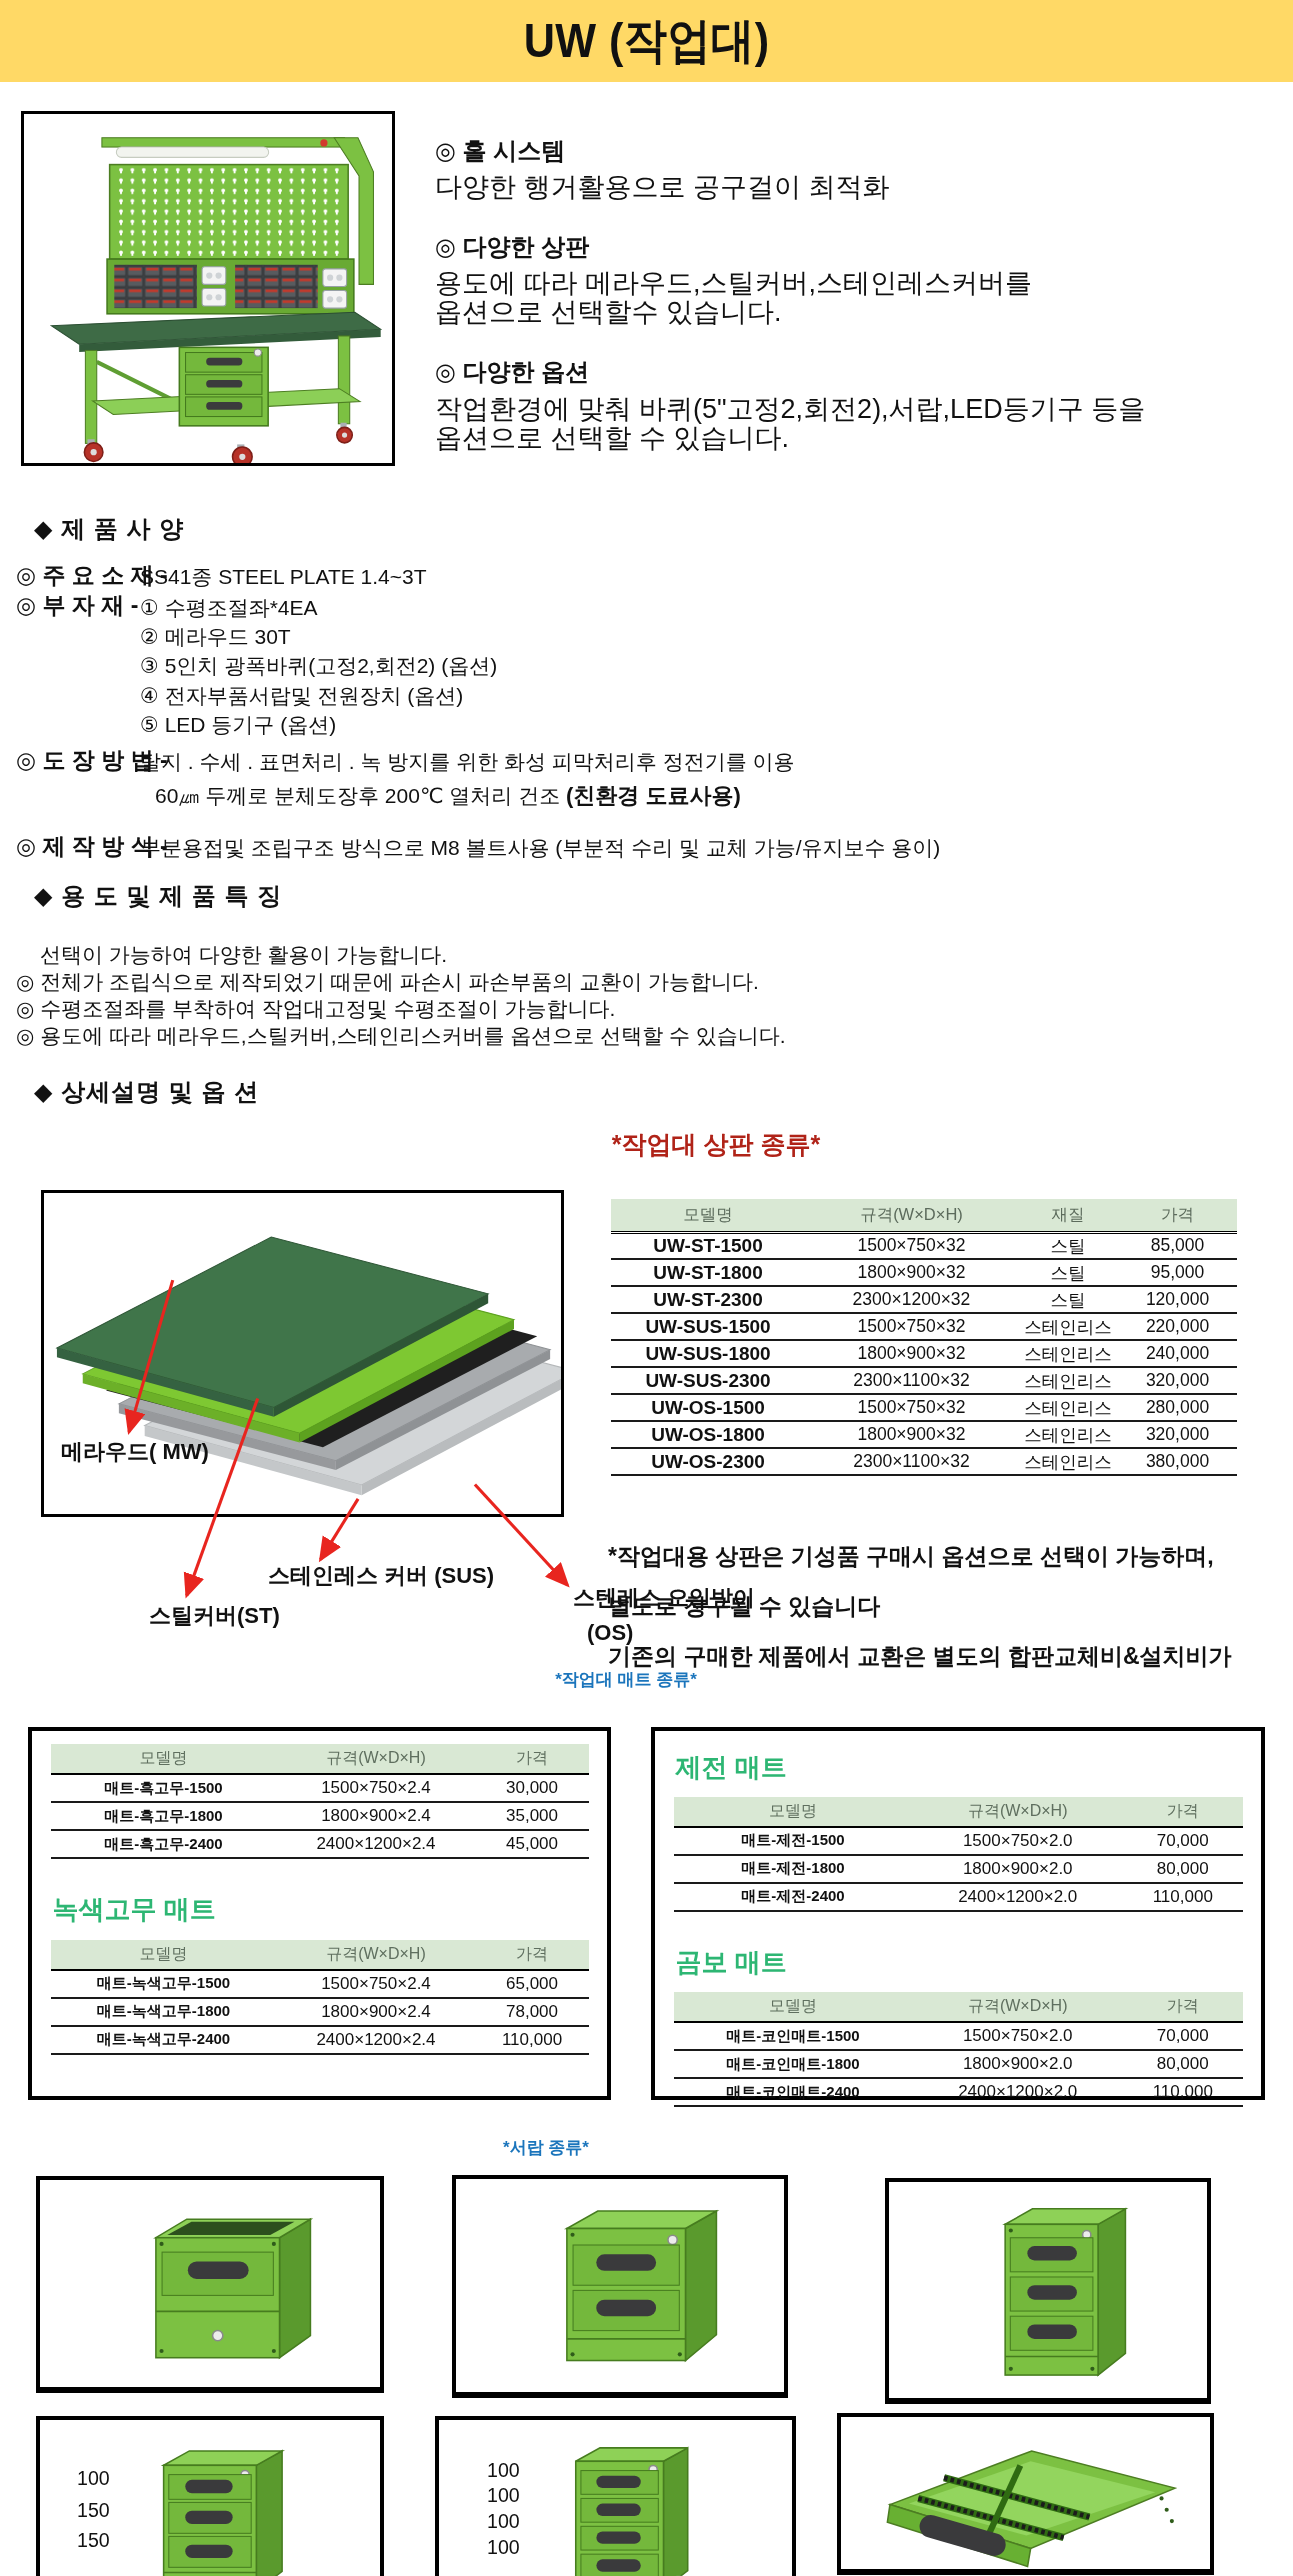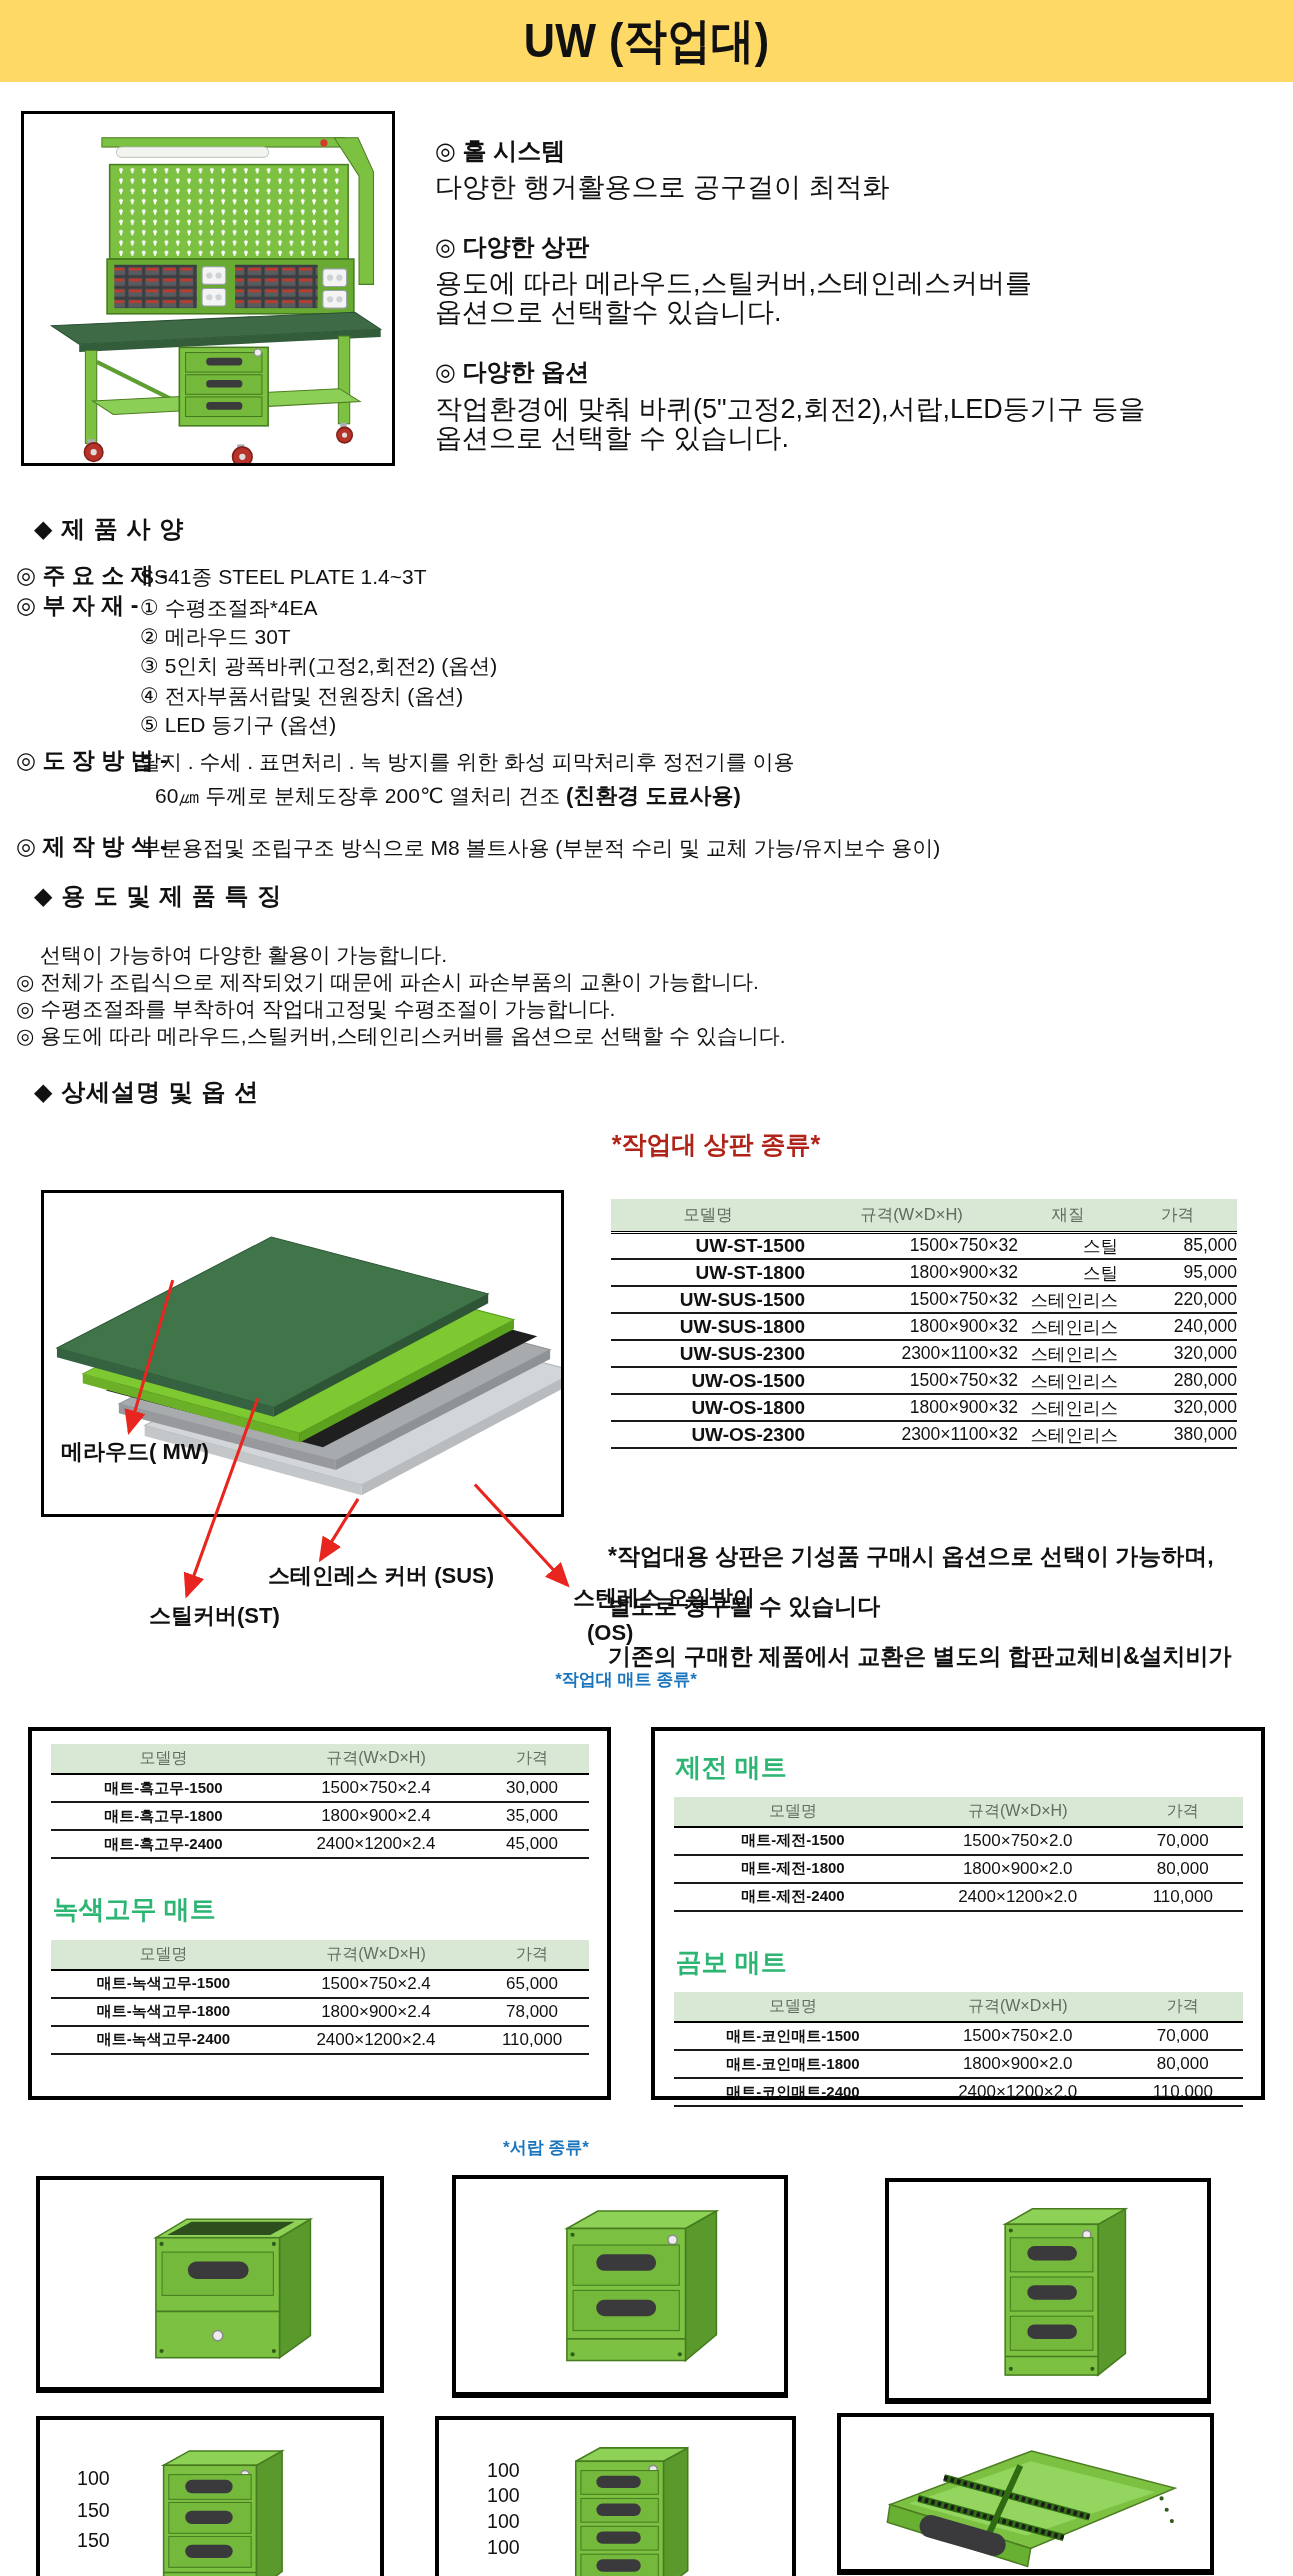--- a/index.html
+++ b/index.html
@@ -27,21 +27,21 @@
   
   .red-h{color:#B02318;font-size:25px;font-weight:bold}
   .blue-h{color:#1B75BC;font-size:17px;font-weight:bold}
   .green-h{color:#2DB673;font-size:26px;font-weight:bold}
   
   table{border-collapse:collapse;table-layout:fixed}
   .ptable{position:absolute;left:611px;top:1199px;width:626px;background:#fff}
   .ptable th{background:#D9E8D4;color:#5c6b5c;font-weight:normal;font-size:16.5px;height:33px}
   .ptable thead tr{border-bottom:3.6px double #000}
   .ptable tbody tr{border-bottom:2.1px solid #1a1a1a}
-  .ptable td{font-size:17.5px;text-align:right;height:27px}
+  .ptable td{font-size:17.5px;text-align:center;height:27px}
   .ptable td.model{font-weight:bold;font-size:19px}
   
   .mat-box{position:absolute;border:4.1px solid #000;background:#fff;padding:13.4px 18.5px 0 18.5px}
   .mat-title{margin:5.2px 0 12.4px 2.1px}
   .mtable{width:100%}
   .mtable th{background:#D9E8D4;color:#5f6f5f;font-weight:normal;font-size:16px;height:30px}
   .mtable thead tr{border-bottom:2.6px solid #000}
   .mtable tbody tr{border-bottom:2.1px solid #1a1a1a}
   .mtable td{font-size:17px;text-align:center;height:28px}
   .mtable td.model{font-weight:bold;font-size:15px}
@@ -233,20 +233,26 @@
           <td class="model">UW-ST-1500</td>
           <td>1500×750×32</td>
           <td>스틸</td>
           <td>85,000</td>
         </tr>
       <tr>
           <td class="model">UW-ST-1800</td>
           <td>1800×900×32</td>
           <td>스틸</td>
           <td>95,000</td>
+        </tr>
+      <tr>
+          <td class="model">UW-ST-2300</td>
+          <td>2300×1200×32</td>
+          <td>스틸</td>
+          <td>120,000</td>
         </tr>
       <tr>
           <td class="model">UW-SUS-1500</td>
           <td>1500×750×32</td>
           <td>스테인리스</td>
           <td>220,000</td>
         </tr>
       <tr>
           <td class="model">UW-SUS-1800</td>
           <td>1800×900×32</td>

